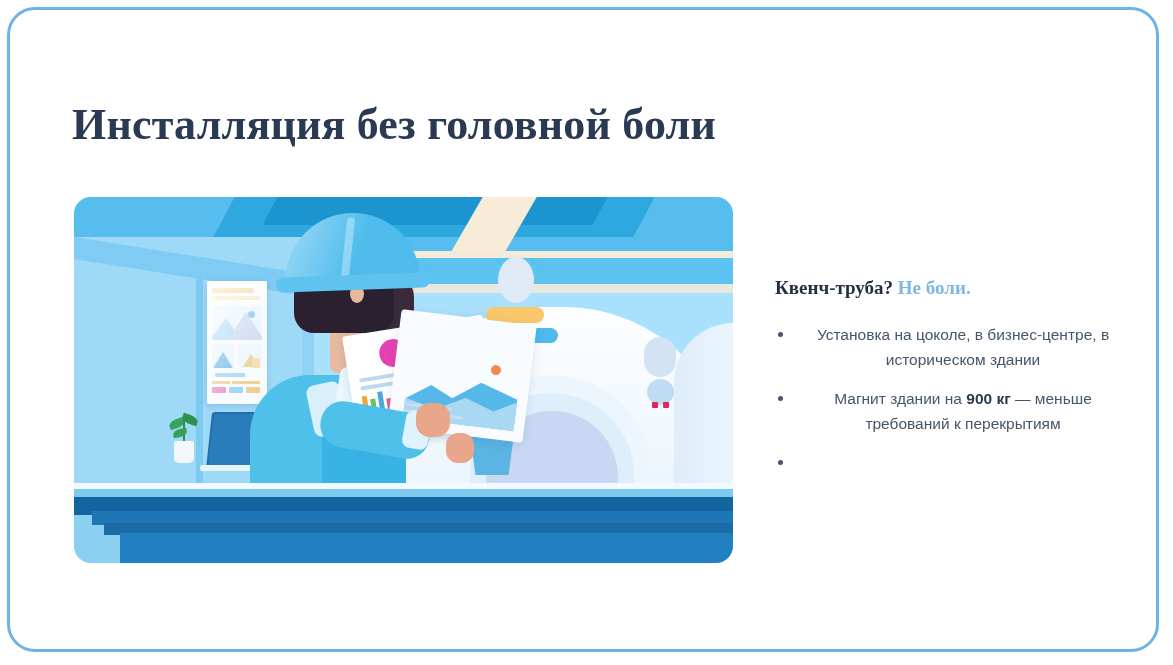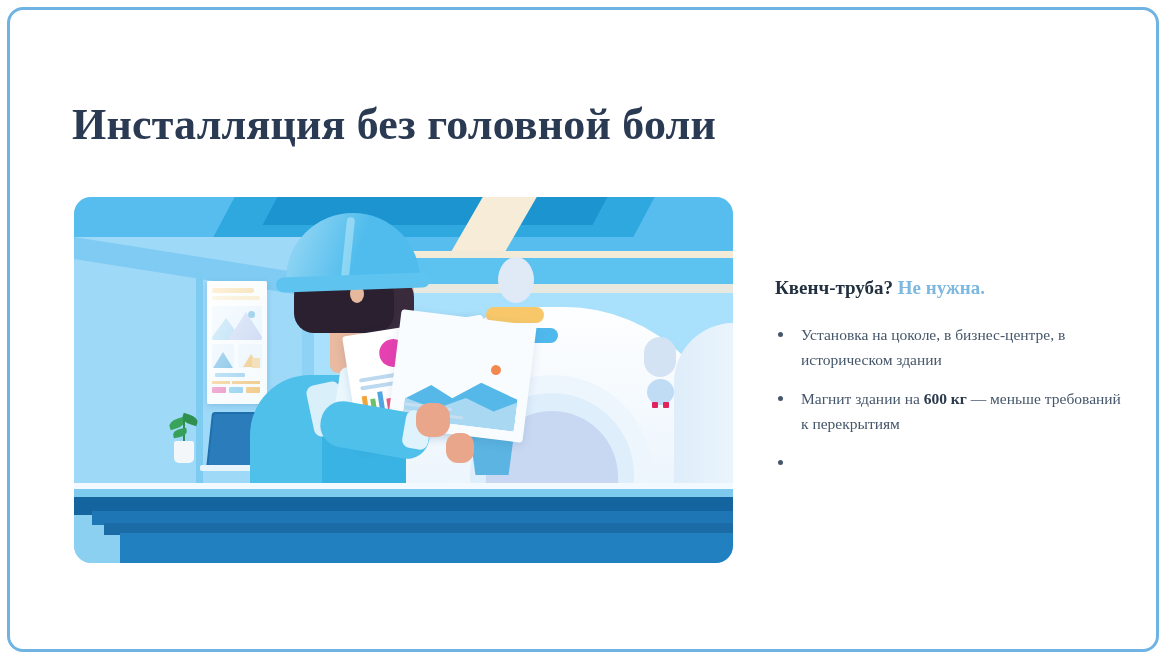--- a/index.html
+++ b/index.html
@@ -6,21 +6,21 @@
   body{
     width:1173px;height:665px;
     background:#ffffff;
     font-family:"Liberation Sans",sans-serif;
     overflow:hidden;
   }
   .slide-frame{
     position:absolute;left:7px;top:7px;
     width:1152px;height:645px;
     border:3px solid #6fb3e3;
-    border-radius:16px;
+    border-radius:28px;
     background:#ffffff;
     box-sizing:border-box;
   }
   .slide-title{
     position:absolute;left:62px;top:90px;
     font-family:"Liberation Serif",serif;
     font-weight:700;
     font-size:44px;
     line-height:50px;
     color:#2b3a53;
@@ -206,23 +206,24 @@
   .rhead{
     position:absolute;left:765px;top:266px;
     font-family:"Liberation Serif",serif;
     font-weight:700;font-size:19px;line-height:24px;
     color:#22303f;white-space:nowrap;
   }
   .rhead .accent{color:#7cb8e0;}
   .blist{position:absolute;left:765px;top:312px;width:350px;margin:0;padding:0;list-style:none;}
   .blist li{
     position:relative;padding-left:26px;
-    font-family:Liberation Serif, serif;
+    font-family:Liberation Sans, sans-serif;
     font-size:15.5px;line-height:25px;color:#45566a;
     margin-bottom:14px;
+    text-align:center;
   }
   .blist li:last-child{margin-bottom:0;}
   .blist li .bul{
     position:absolute;left:3px;top:10px;width:5px;height:5px;
     border-radius:50%;background:#45566a;
   }
   .blist b{color:#2b3a4c;font-weight:700;}
 </style>
 </head>
 <body>
@@ -351,31 +352,31 @@
     <div class="il cnt-top"></div>
     <div class="il cnt-1"></div>
     <div class="il cnt-2"></div>
     <div class="il cnt-3"></div>
     <div class="il cnt-4"></div>
     <div class="il cnt-5"></div>
   </div>
 
   <div class="rhead">
     <span>Квенч-труба?</span>
-    <span class="accent">Не нужна.</span>
+    <span class="accent">Не боли.</span>
   </div>
 
   <ul class="blist">
     <li>
       <span class="bul"></span>
       <span>Установка на цоколе, в бизнес-центре, в историческом здании</span><b></b><span></span>
     </li>
     <li>
       <span class="bul"></span>
-      <span>Магнит здании на </span><b>600 кг</b><span> — меньше требований к перекрытиям</span>
+      <span>Магнит здании на </span><b>900 кг</b><span> — меньше требований к перекрытиям</span>
     </li>
     <li>
       <span class="bul"></span>
       <b></b><span></span>
     </li>
   </ul>
 
 </div>
 
 </body></html>

